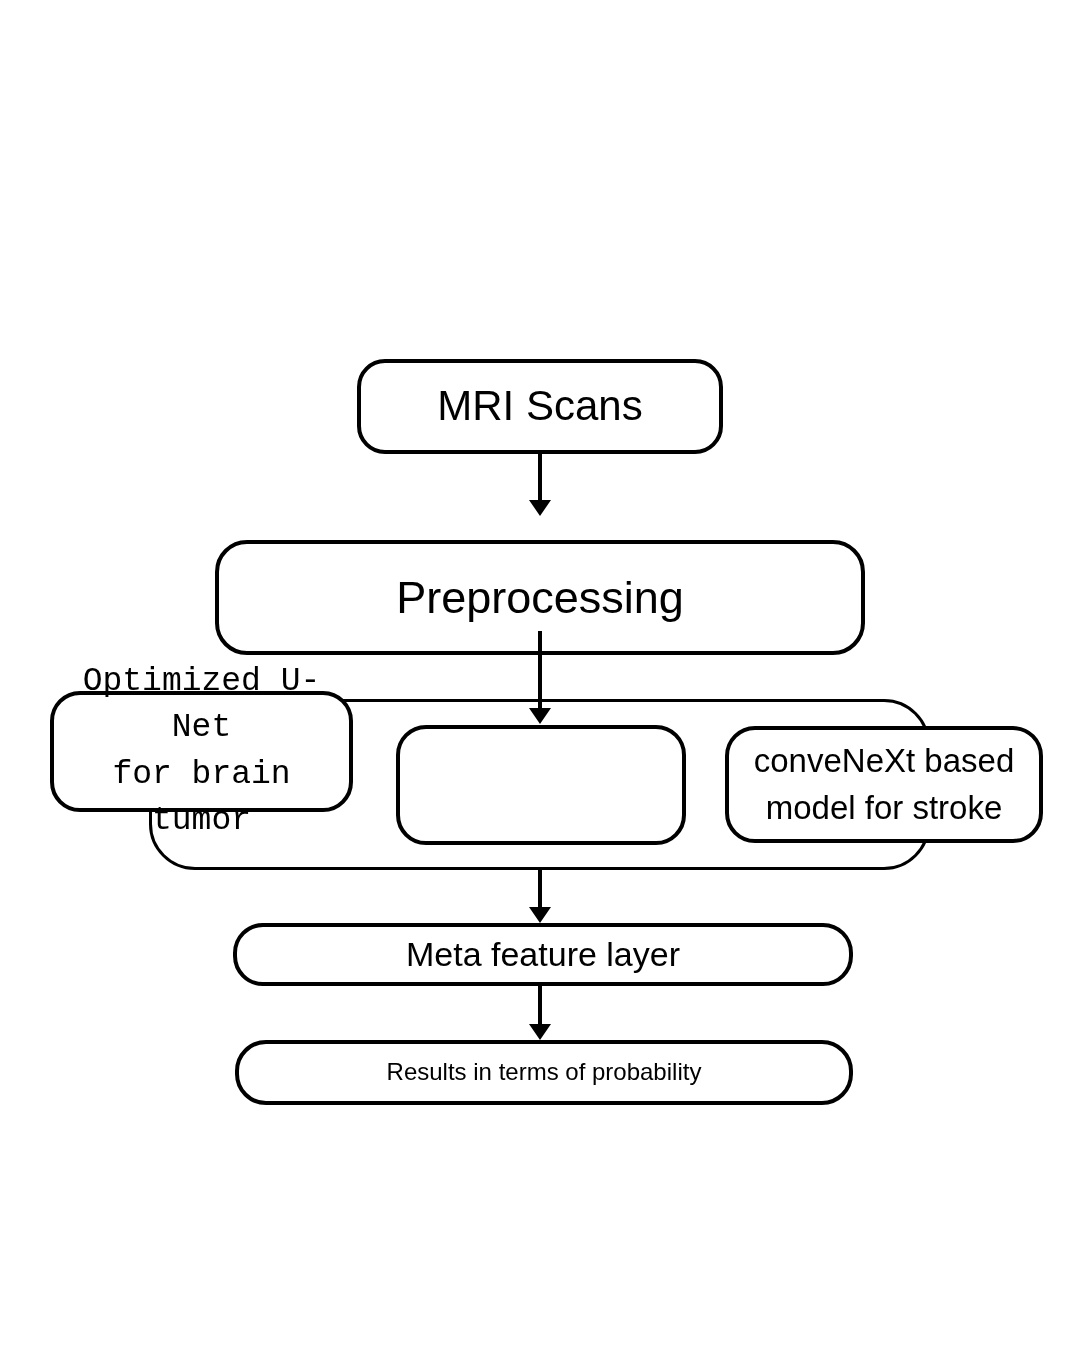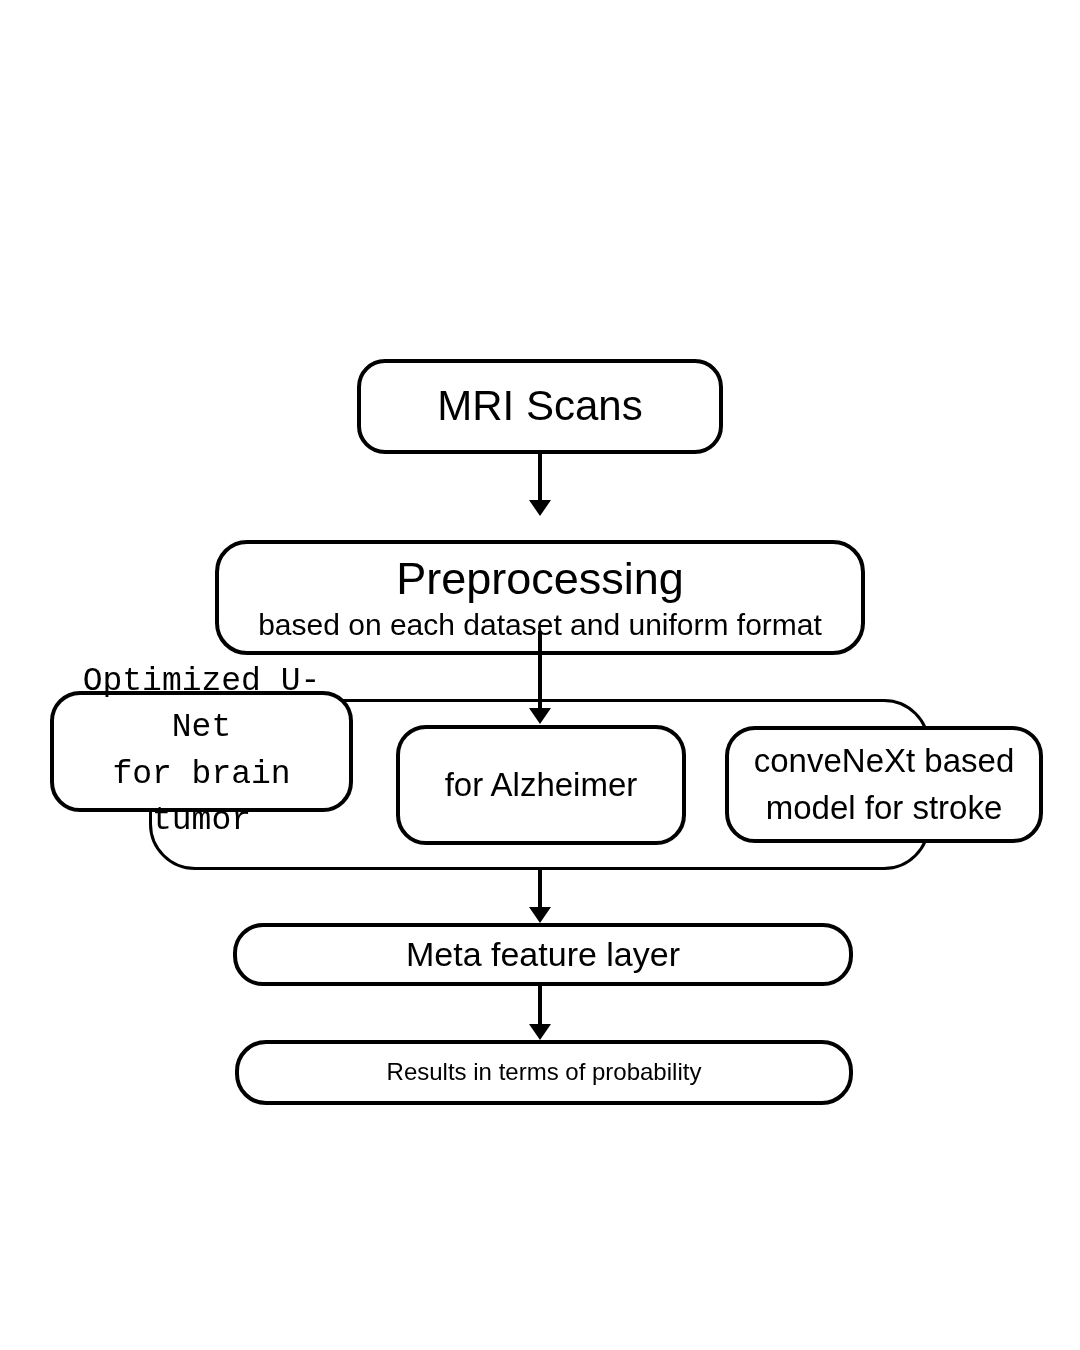--- a/index.html
+++ b/index.html
@@ -101,37 +101,35 @@
     <span>MRI Scans</span>
   </div>
 
   <div class="arrow arrow-1">
     <div class="shaft"></div>
     <div class="head"></div>
   </div>
 
   <div class="node node-prep">
     <div class="prep-title">Preprocessing</div>
-    <div class="prep-subtitle">based on each dataset and uniform format</div>
   </div>
 
   <div class="arrow arrow-2">
     <div class="shaft"></div>
     <div class="head"></div>
   </div>
 
   <div class="models-group"></div>
 
   <div class="node node-model node-model-1">
     <span>Optimized U-Net</span>
     <span>for brain tumor</span>
   </div>
 
   <div class="node node-model node-model-2">
-    <span>for Alzheimer</span>
   </div>
 
   <div class="node node-model node-model-3">
     <span>conveNeXt based</span>
     <span>model for stroke</span>
   </div>
 
   <div class="arrow arrow-3">
     <div class="shaft"></div>
     <div class="head"></div>

